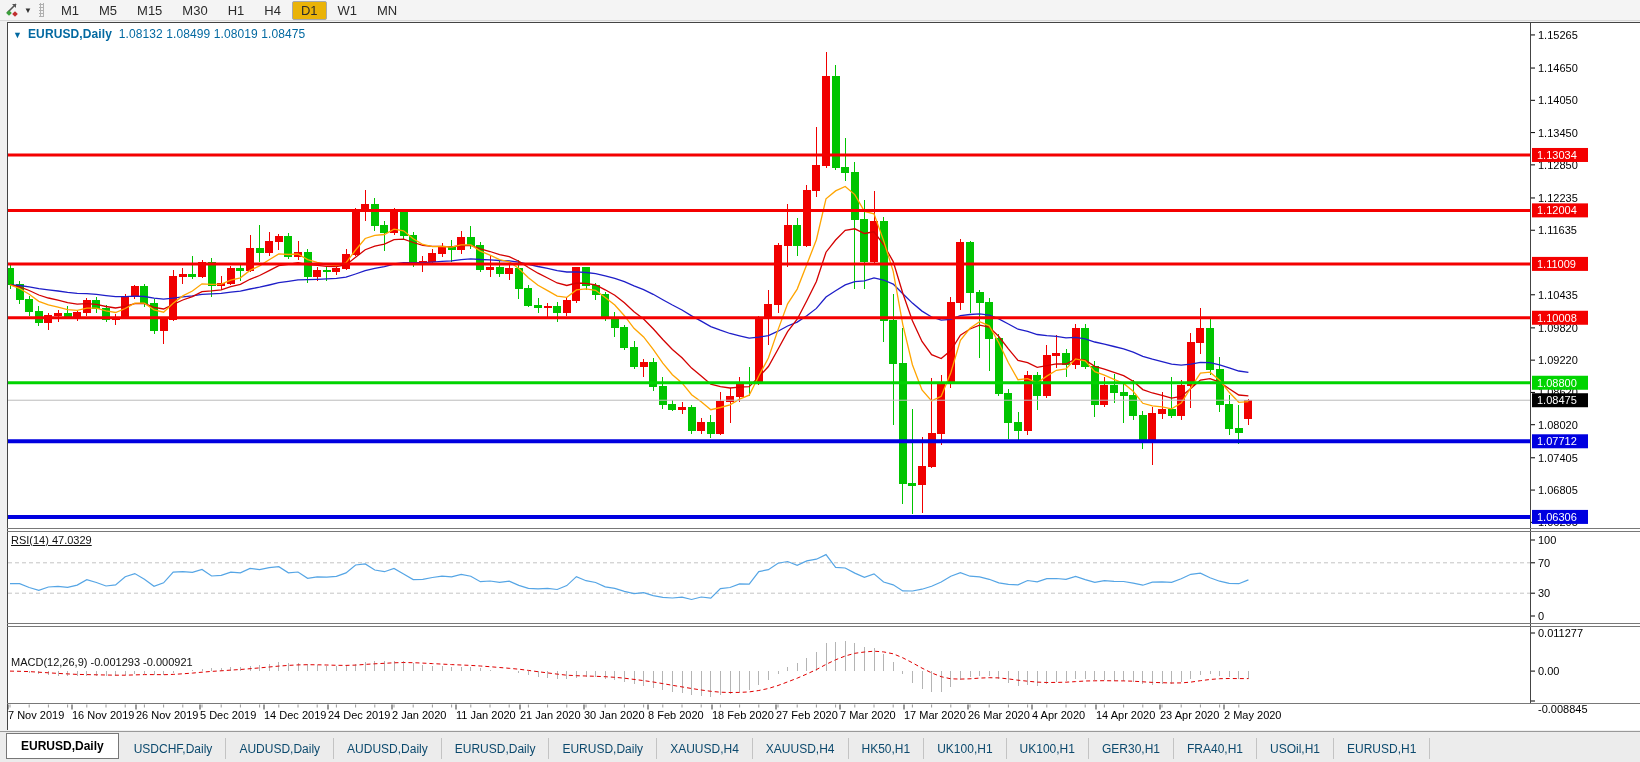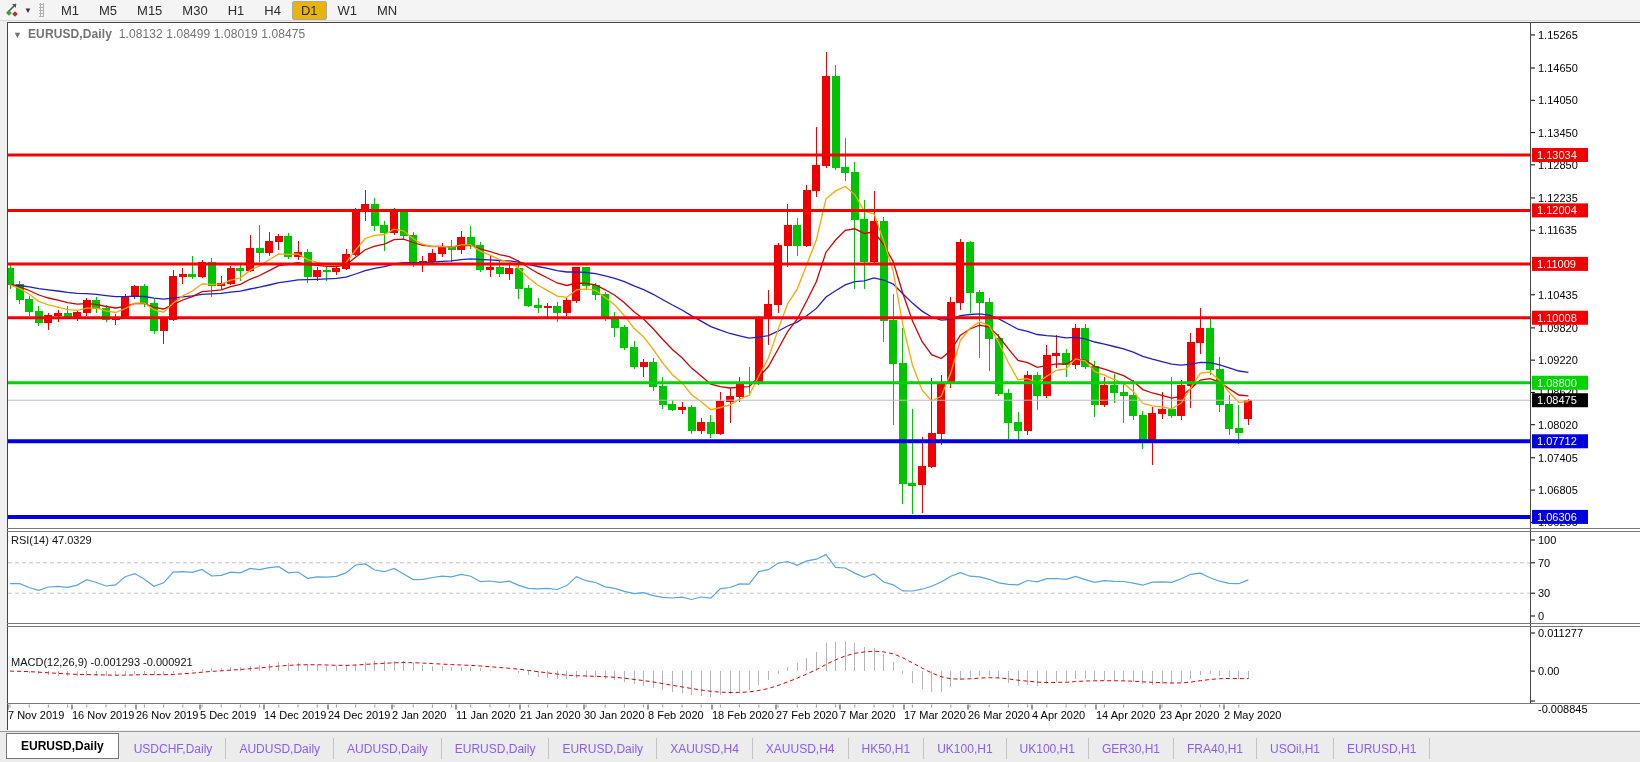--- a/index.html
+++ b/index.html
@@ -20,36 +20,36 @@
     background-image:radial-gradient(#b0b0b0 1px, transparent 1.2px);
     background-size:3px 3px;}
   .tf-btn{
     font-size:13px;color:#2b2b2b;padding:2px 8px;margin:0 1px;
     border:1px solid transparent;border-radius:2px;cursor:default;line-height:13px;
   }
   .tf-btn.active{background:#eab308;border:1px solid #a9a9a9;}
   
   .chart-title{
     position:absolute;left:13px;top:27px;z-index:5;
-    font-size:12px;color:#737373;font-weight:bold;letter-spacing:0.1px;
+    font-size:12px;color:#0369a1;font-weight:bold;letter-spacing:0.1px;
   }
   .chart-title .tri{font-size:9px;margin-right:6px;font-weight:normal;}
   .ind-label{
     position:absolute;left:11px;z-index:5;font-size:11px;color:#111;
   }
-  #rsi-label{top:534px;}
+  #rsi-label{top:534px;text-decoration:underline;}
   #macd-label{top:656px;}
   
   .tabbar{
     position:absolute;left:0;top:731px;width:1640px;height:31px;
     background:#ececec;border-top:1px solid #999;
     display:flex;align-items:flex-end;box-sizing:border-box;padding:0 0 3px 6px;
   }
   .tab{
-    font-size:12px;color:#8b5cf6;padding:4px 13px 3px 13px;line-height:14px;
+    font-size:12px;color:#0c4a6e;padding:4px 13px 3px 13px;line-height:14px;
     border-right:1px solid #c3c3c3;cursor:default;white-space:nowrap;
   }
   .tab.active{
     background:#fff;border:1px solid #777;font-weight:bold;color:#000;
     padding:5px 14px 5px 14px;margin-right:2px;border-right:1px solid #777;
   }
   svg text{font-family:"Liberation Sans", sans-serif;}
 </style>
 </head>
 <body>

